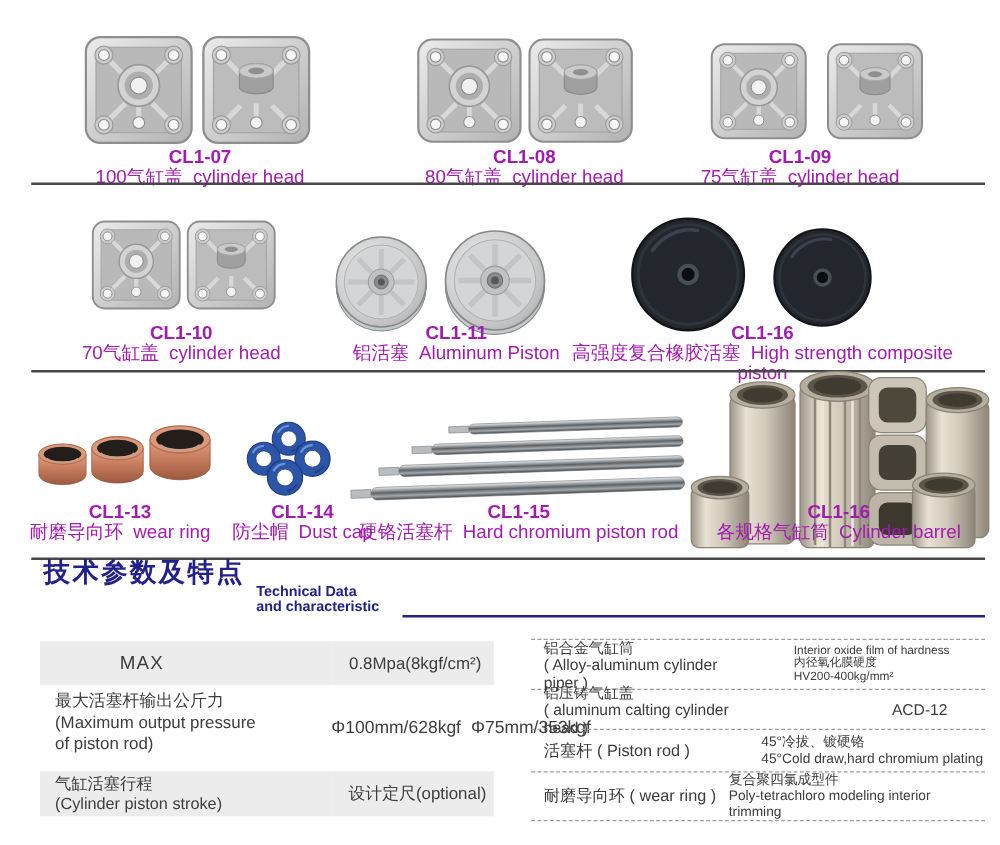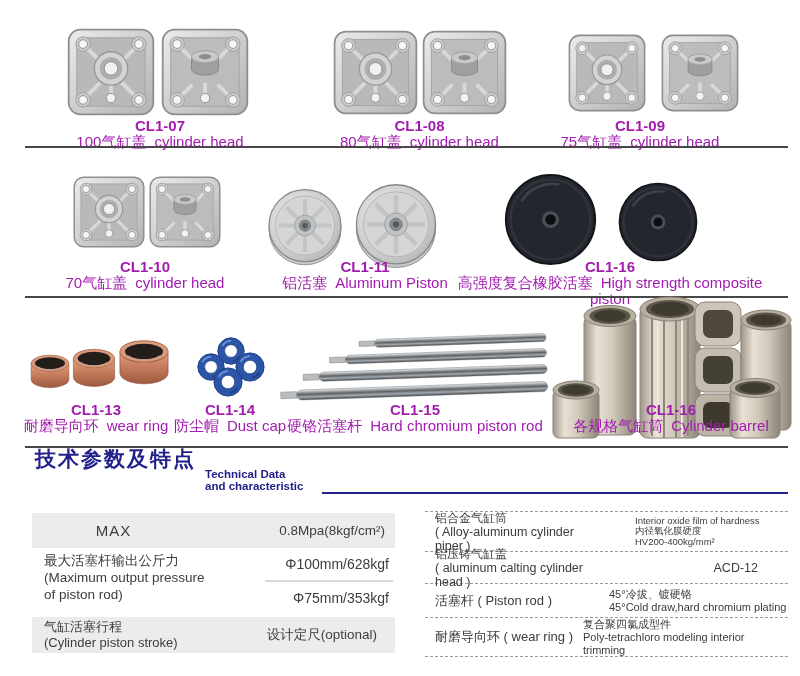--- a/index.html
+++ b/index.html
@@ -24,29 +24,29 @@
   .cell-l{width:233px;box-sizing:border-box;}
   .cell-r{width:130px;box-sizing:border-box;}
   .gray{background:#ececec;}
   .spec-r1{height:35px;}
   .spec-r1 .cell-l{display:flex;align-items:center;justify-content:center;
                    padding-right:70px;font-size:15px;letter-spacing:1px;}
   .spec-r1 .cell-r{display:flex;align-items:center;justify-content:flex-end;
                    padding-right:10px;font-size:13.5px;}
   .spec-r2{height:66px;}
   .spec-r2 .cell-l{padding:4px 0 0 12px;font-size:13.5px;line-height:17px;}
-  .spec-r2 .cell-r{display:flex;flex-direction:column;text-align:right;}
+  .spec-r2 .cell-r{display:flex;text-align:right;}
   .spec-r2 .v{flex:1;display:flex;align-items:center;justify-content:flex-end;
               padding-right:6px;font-size:14px;}
   .divline{height:2px;background:#d9d9d9;margin-right:2px;}
   .spec-gap{height:3px;}
   .spec-r3{height:36px;}
   .spec-r3 .cell-l{padding:2px 0 0 12px;font-size:13px;line-height:16px;}
   .spec-r3 .cell-r{display:flex;align-items:center;justify-content:flex-end;
-                   padding-right:18px;font-size:13.5px;}
+                   padding-right:6px;font-size:13.5px;}
   
   .mat{position:absolute;left:425px;top:511px;width:363px;color:#3b3b3b;
        border-top:1px dashed #9b9b9b;}
   .mat-row{display:flex;align-items:center;border-bottom:1px dashed #9b9b9b;box-sizing:border-box;}
   .mat-label{width:158px;padding-left:10px;box-sizing:border-box;font-size:12px;line-height:14px;}
   .mat-label .lat{font-size:12.5px;}
   .mat-val{flex:1;box-sizing:border-box;}
   .mr1{height:40px;} .mr2{height:32px;} .mr3{height:34px;} .mr4{height:39px;}
   .mv1{padding-left:52px;font-size:9.5px;line-height:10.5px;}
   .mv2{text-align:right;padding-right:30px;font-size:12.5px;}
@@ -257,21 +257,21 @@
       </svg>
     <svg class="abs" style="left:196px;top:352px;width:30px;height:30px">
         <use href="#ringBlue"></use>
       </svg>
     <svg class="abs" style="left:234px;top:351px;width:32px;height:32px">
         <use href="#ringBlue"></use>
       </svg>
     <svg class="abs" style="left:212px;top:366px;width:32px;height:32px">
         <use href="#ringBlue"></use>
       </svg>
-    <div class="caption" style="left:140px;top:402px;width:180px">
+    <div class="caption" style="left:152px;top:402px;width:180px">
       <div class="code">CL1-14</div>
       <div class="desc"><span class="cn">防尘帽</span><span class="en">Dust cap</span></div>
     </div>
 
     <svg class="abs" style="left:275px;top:328px;width:280px;height:85px" viewBox="0 0 280 85">
       <g transform="rotate(-2 140 42)">
         <rect x="85" y="11.5" width="16" height="5" fill="#b9bdc0" stroke="#8a8e91" stroke-width="0.6"></rect>
         <rect x="101" y="10" width="171" height="8" rx="4" fill="url(#gRod)" stroke="#73777a" stroke-width="0.5"></rect>
         <rect x="55" y="26.5" width="16" height="5.5" fill="#b9bdc0" stroke="#8a8e91" stroke-width="0.6"></rect>
         <rect x="71" y="25" width="201" height="8.5" rx="4.2" fill="url(#gRod)" stroke="#73777a" stroke-width="0.5"></rect>

